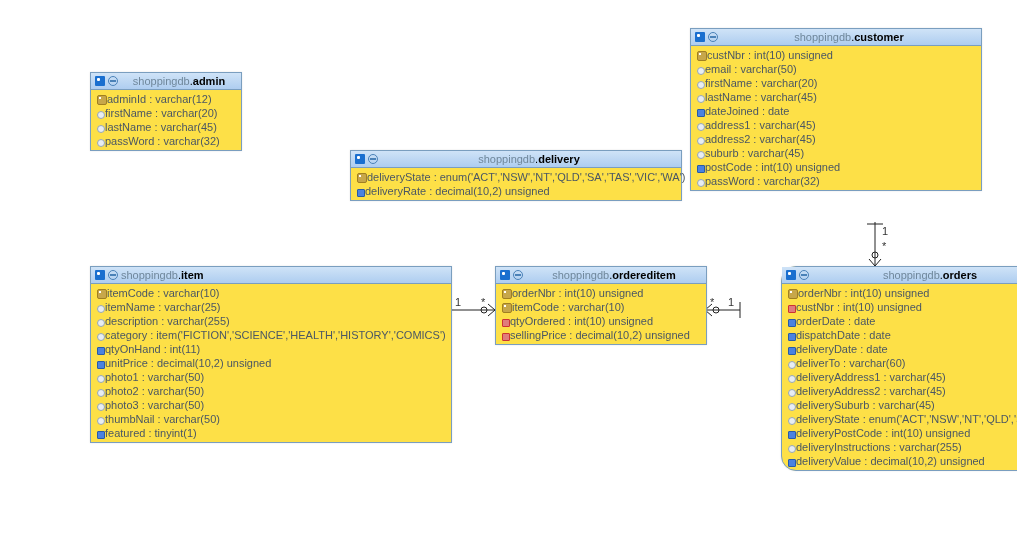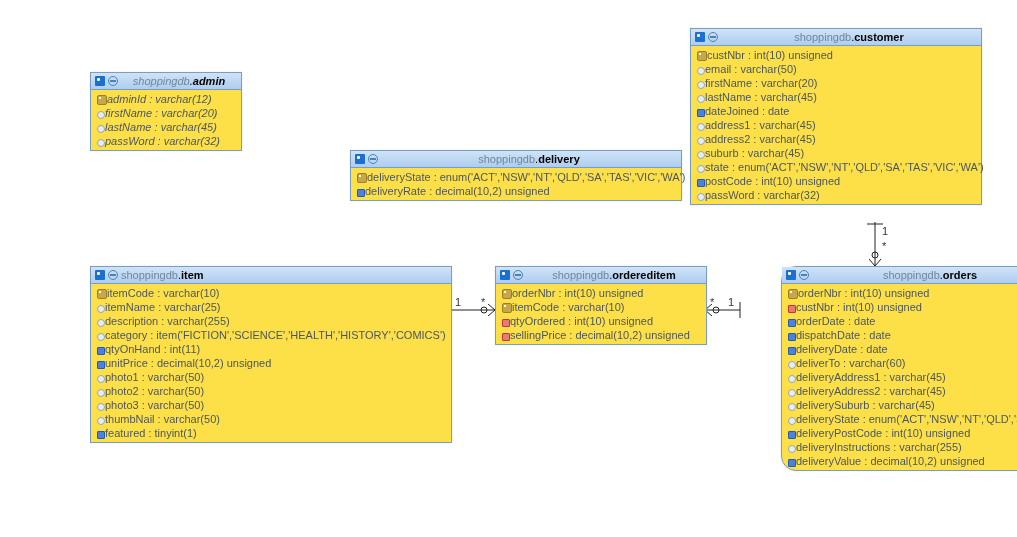--- a/index.html
+++ b/index.html
@@ -126,21 +126,21 @@
   <circle cx="875" cy="255" r="3" fill="none" stroke="#222"></circle>
 </svg>
 
 <span class="card-label" style="left:455px;top:296px">1</span>
 <span class="card-label" style="left:481px;top:296px">*</span>
 <span class="card-label" style="left:710px;top:296px">*</span>
 <span class="card-label" style="left:728px;top:296px">1</span>
 <span class="card-label" style="left:882px;top:225px">1</span>
 <span class="card-label" style="left:882px;top:240px">*</span>
 
-<div class="entity" style="left: 90px; top: 72px; width: 150px; font-style: italic;">
+<div class="entity" style="left: 90px; top: 72px; width: 150px;">
   <div class="entity-header">
     <span class="hdr-icon"></span>
     <span class="toggle-icon"></span>
     <span style="flex:1;text-align:center">
       <span class="schema">shoppingdb</span>.<span class="tbl">admin</span>
     </span>
   </div>
   <div class="entity-body">
       <div class="row">
         <span class="col-icon ic-key"></span>
@@ -214,24 +214,20 @@
         <span class="col-icon ic-col"></span>
         <span class="col-text">address1 : varchar(45)</span>
       </div>
       <div class="row">
         <span class="col-icon ic-col"></span>
         <span class="col-text">address2 : varchar(45)</span>
       </div>
       <div class="row">
         <span class="col-icon ic-col"></span>
         <span class="col-text">suburb : varchar(45)</span>
-      </div>
-      <div class="row">
-        <span class="col-icon ic-col"></span>
-        <span class="col-text">state : enum('ACT','NSW','NT','QLD','SA','TAS','VIC','WA')</span>
       </div>
       <div class="row">
         <span class="col-icon ic-blue"></span>
         <span class="col-text">postCode : int(10) unsigned</span>
       </div>
       <div class="row">
         <span class="col-icon ic-col"></span>
         <span class="col-text">passWord : varchar(32)</span>
       </div>
     </div>

